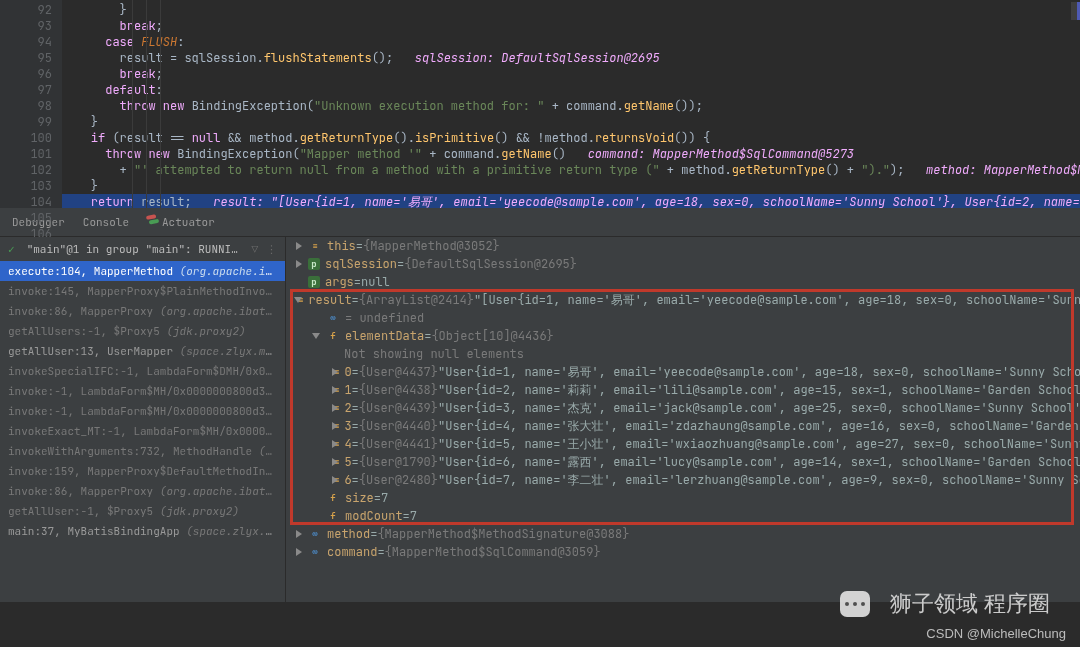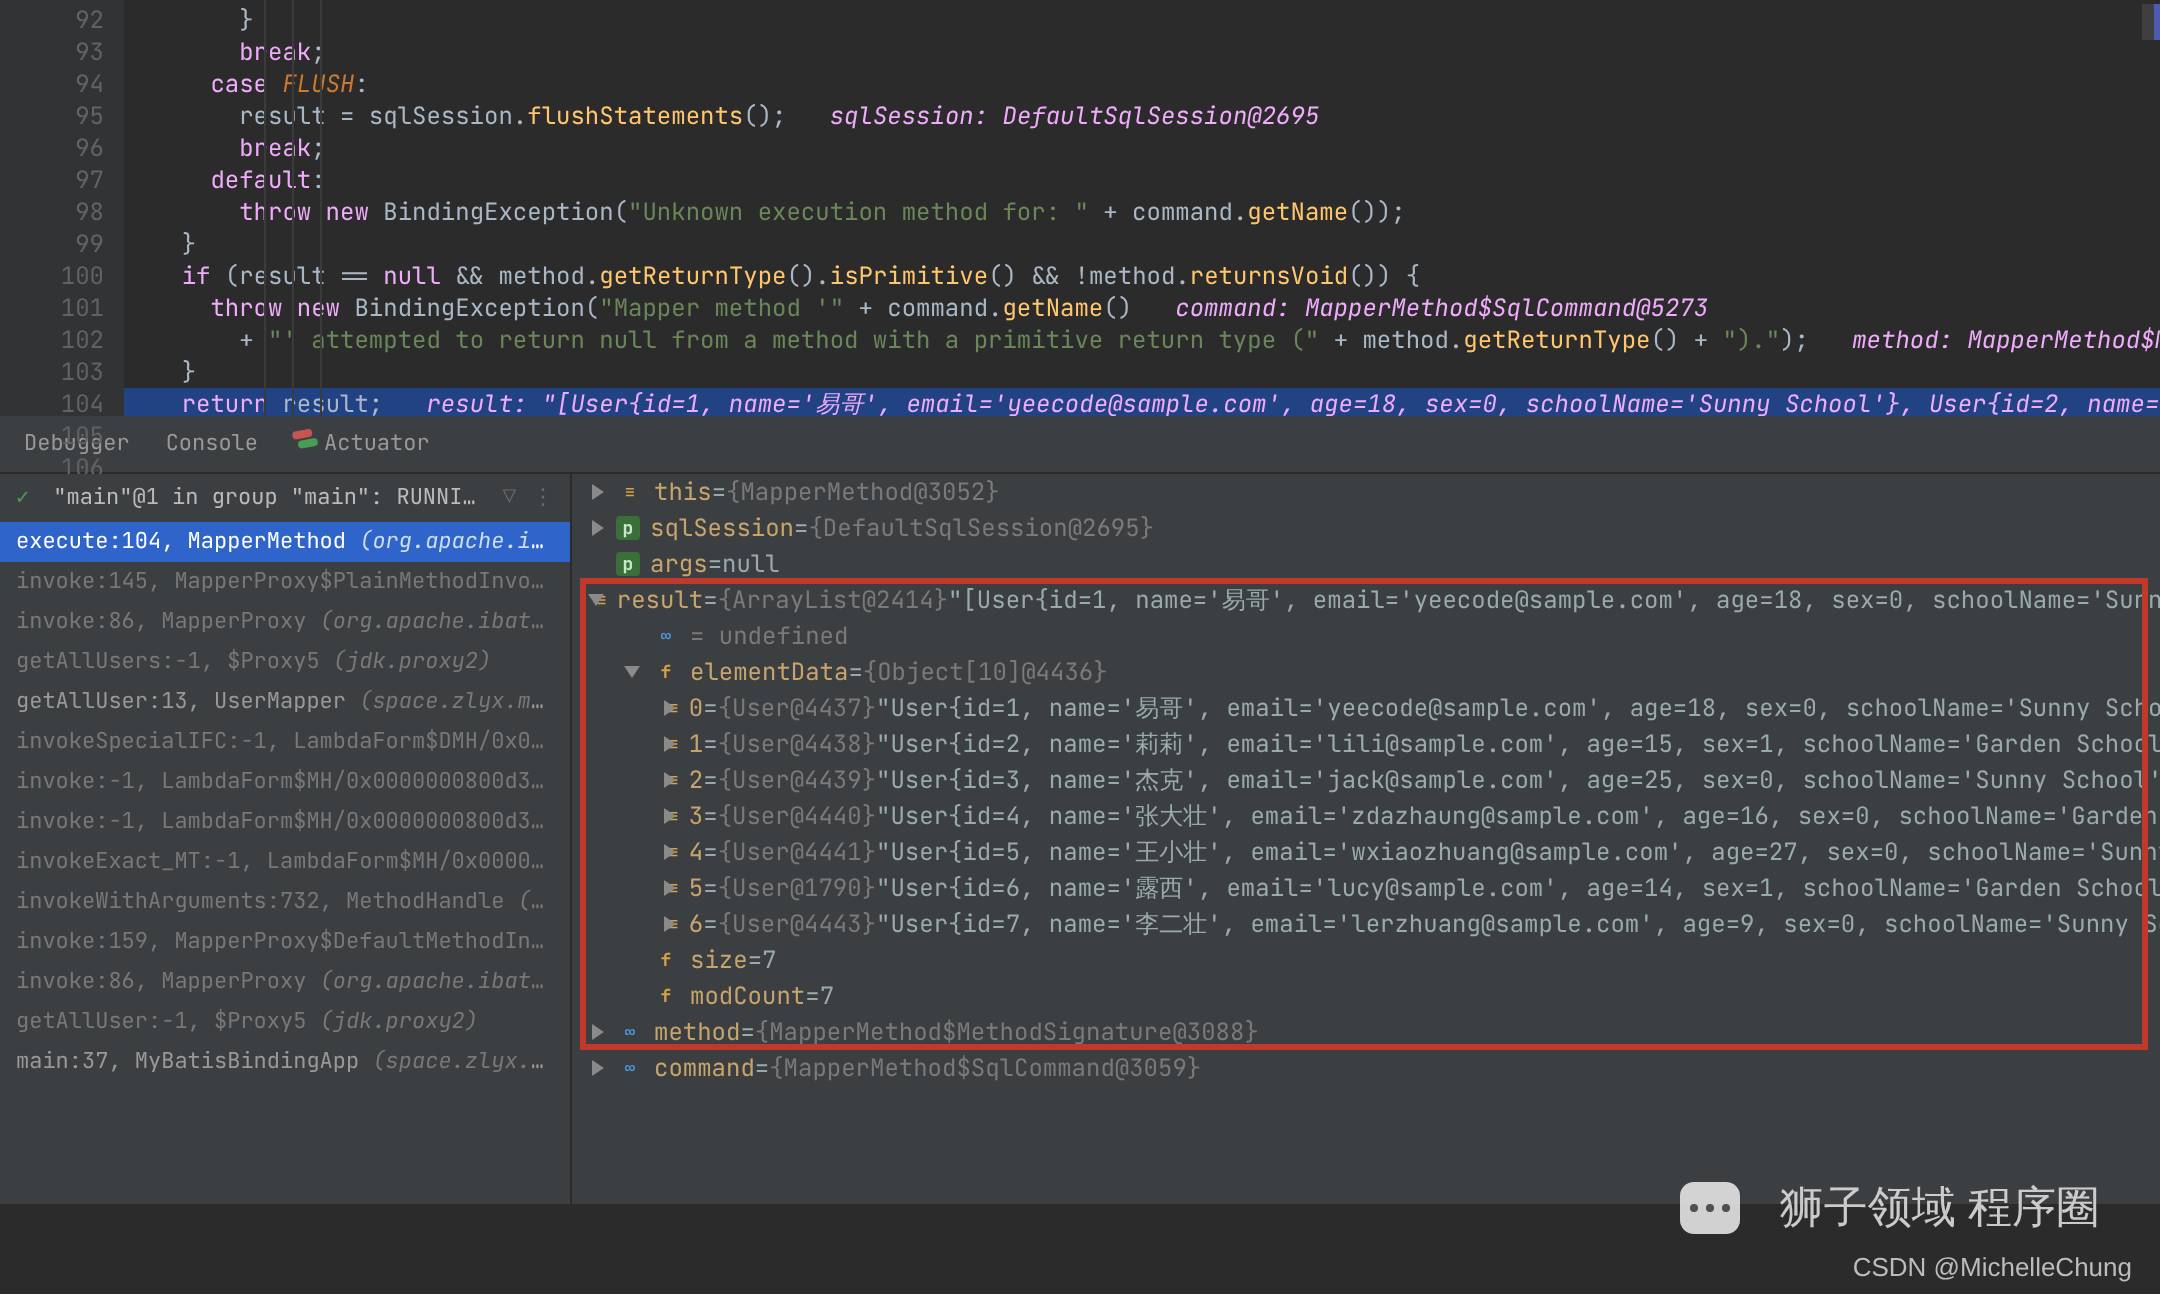--- a/index.html
+++ b/index.html
@@ -134,27 +134,31 @@
     <div class="vrow" style="padding-left: 8px;"><span class="tw c"></span><span class="ii ieq">≡</span><span class="vlabel">this</span> = <span class="vgrey">{MapperMethod@3052}</span></div>
         <div class="vrow" style="padding-left: 8px;"><span class="tw c"></span><span class="ii ip">p</span><span class="vlabel">sqlSession</span> = <span class="vgrey">{DefaultSqlSession@2695}</span></div>
         <div class="vrow" style="padding-left: 8px;"><span class="tw "></span><span class="ii ip">p</span><span class="vlabel">args</span> = <span>null</span></div>
         <div class="vrow" style="padding-left: 8px;"><span class="tw o"></span><span class="ii ieq">≡</span><span class="vlabel">result</span> = <span class="vgrey">{ArrayList@2414}</span>  <span>"[User{id=1, name='易哥', email='yeecode@sample.com', age=18, sex=0, schoolName='Sunny School'}, User{id=2, name='莉莉', …</span> </div>
         <div class="vrow" style="padding-left: 26px;">
           <span class="tw "></span>
           <span class="ii iinf">∞</span>
           <span class="vgrey">= undefined</span>
         </div>
         <div class="vrow" style="padding-left: 26px;"><span class="tw o"></span><span class="ii if">f</span><span class="vlabel">elementData</span> = <span class="vgrey">{Object[10]@4436}</span></div>
+        <div class="vrow" style="padding-left: 44px;">
+          <span class="tw "></span>
+          <span class="vgrey">Not showing null elements</span>
+        </div>
         <div class="vrow" style="padding-left: 44px;"><span class="tw c"></span><span class="ii ieq">≡</span><span class="vlabel">0</span> = <span class="vgrey">{User@4437}</span>  <span>"User{id=1, name='易哥', email='yeecode@sample.com', age=18, sex=0, schoolName='Sunny School'}"</span></div>
         <div class="vrow" style="padding-left: 44px;"><span class="tw c"></span><span class="ii ieq">≡</span><span class="vlabel">1</span> = <span class="vgrey">{User@4438}</span>  <span>"User{id=2, name='莉莉', email='lili@sample.com', age=15, sex=1, schoolName='Garden School'}"</span></div>
         <div class="vrow" style="padding-left: 44px;"><span class="tw c"></span><span class="ii ieq">≡</span><span class="vlabel">2</span> = <span class="vgrey">{User@4439}</span>  <span>"User{id=3, name='杰克', email='jack@sample.com', age=25, sex=0, schoolName='Sunny School'}"</span></div>
         <div class="vrow" style="padding-left: 44px;"><span class="tw c"></span><span class="ii ieq">≡</span><span class="vlabel">3</span> = <span class="vgrey">{User@4440}</span>  <span>"User{id=4, name='张大壮', email='zdazhaung@sample.com', age=16, sex=0, schoolName='Garden School'}"</span></div>
         <div class="vrow" style="padding-left: 44px;"><span class="tw c"></span><span class="ii ieq">≡</span><span class="vlabel">4</span> = <span class="vgrey">{User@4441}</span>  <span>"User{id=5, name='王小壮', email='wxiaozhuang@sample.com', age=27, sex=0, schoolName='Sunny School'}"</span></div>
         <div class="vrow" style="padding-left: 44px;"><span class="tw c"></span><span class="ii ieq">≡</span><span class="vlabel">5</span> = <span class="vgrey">{User@1790}</span>  <span>"User{id=6, name='露西', email='lucy@sample.com', age=14, sex=1, schoolName='Garden School'}"</span></div>
-        <div class="vrow" style="padding-left: 44px;"><span class="tw c"></span><span class="ii ieq">≡</span><span class="vlabel">6</span> = <span class="vgrey">{User@4443}</span>  <span>"User{id=7, name='李二壮', email='lerzhuang@sample.com', age=9, sex=0, schoolName='Sunny School'}"</span></div>
+        <div class="vrow" style="padding-left: 44px;"><span class="tw c"></span><span class="ii ieq">≡</span><span class="vlabel">6</span> = <span class="vgrey">{User@2480}</span>  <span>"User{id=7, name='李二壮', email='lerzhuang@sample.com', age=9, sex=0, schoolName='Sunny School'}"</span></div>
         <div class="vrow" style="padding-left: 26px;"><span class="tw "></span><span class="ii if">f</span><span class="vlabel">size</span> = <span>7</span></div>
         <div class="vrow" style="padding-left: 26px;"><span class="tw "></span><span class="ii if">f</span><span class="vlabel">modCount</span> = <span>7</span></div>
         <div class="vrow" style="padding-left: 8px;"><span class="tw c"></span><span class="ii iinf">∞</span><span class="vlabel">method</span> = <span class="vgrey">{MapperMethod$MethodSignature@3088}</span></div>
         <div class="vrow" style="padding-left: 8px;"><span class="tw c"></span><span class="ii iinf">∞</span><span class="vlabel">command</span> = <span class="vgrey">{MapperMethod$SqlCommand@3059}</span></div>
       </div>
   </div>
 </div>
 
 <div class="watermark">
   <span class="wm-bubble">

